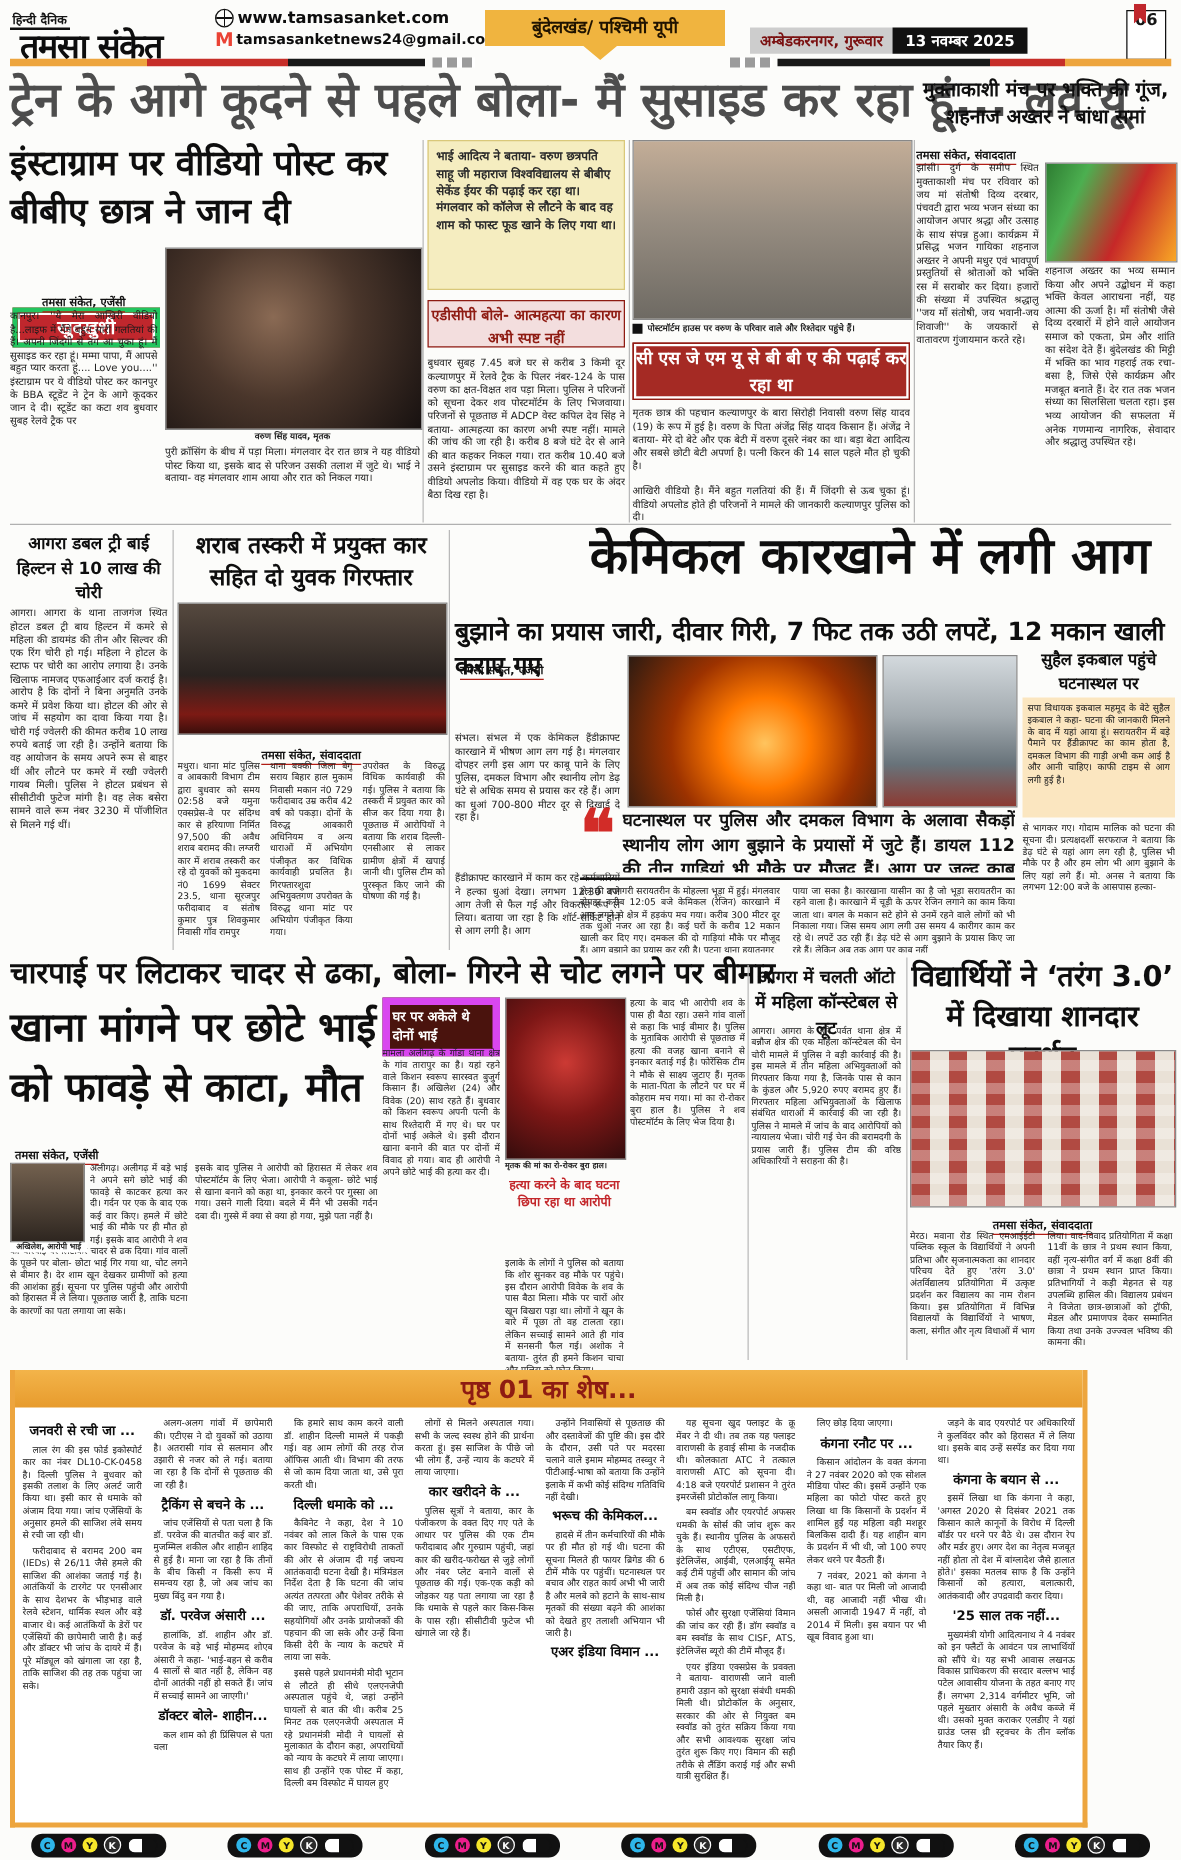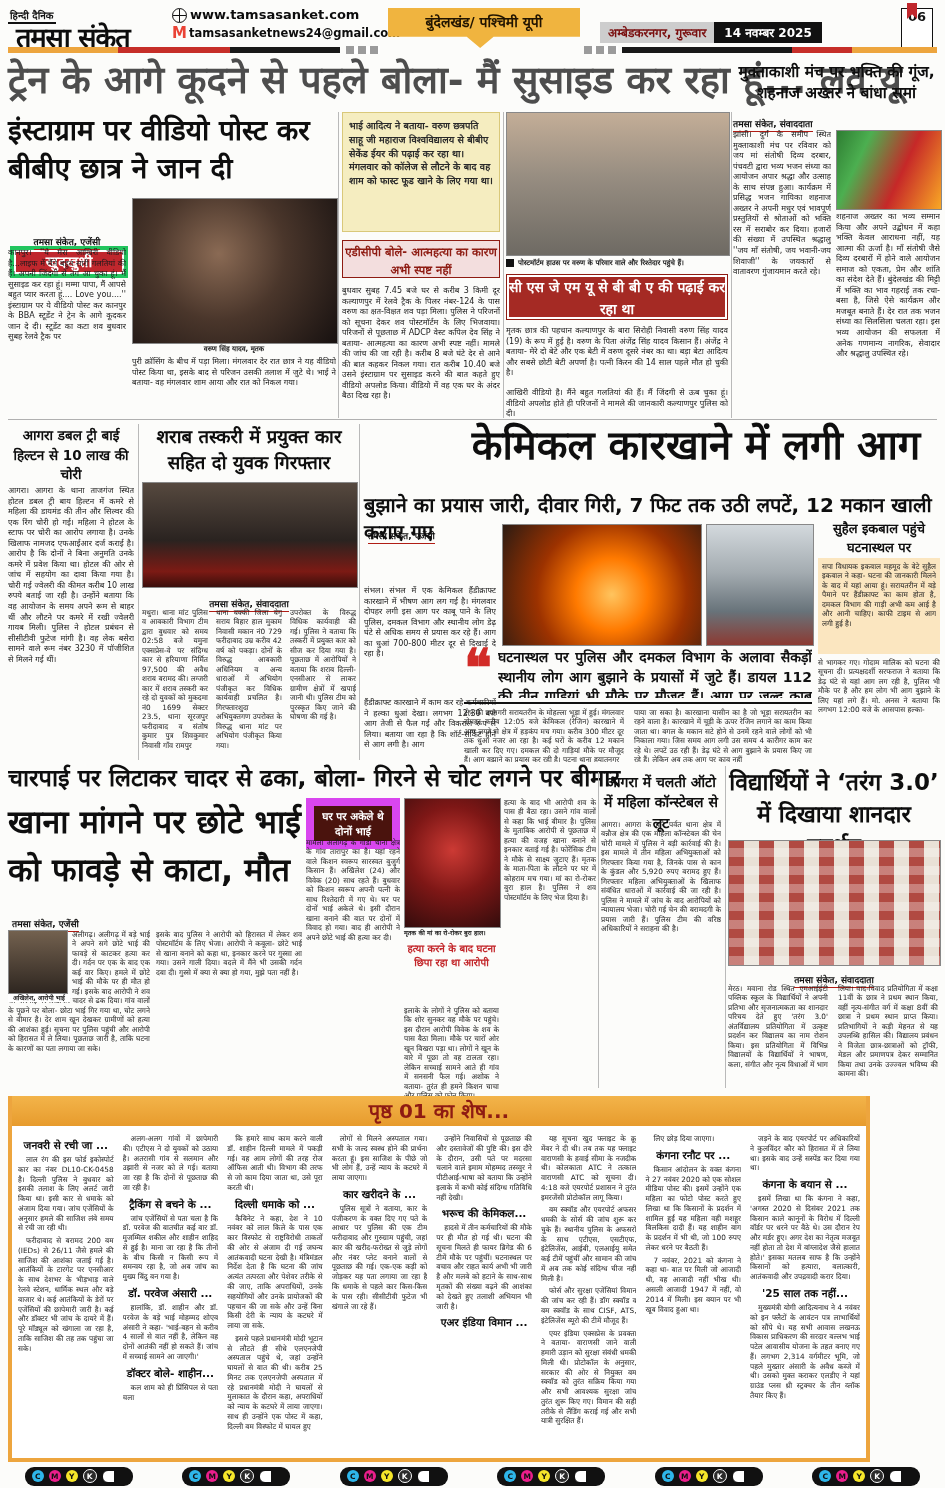--- a/index.html
+++ b/index.html
@@ -70,21 +70,21 @@
   </div>
   <div class="b" style="left:172px;top:7px;width:210px;">
     <div style="font-size:13px;font-weight:bold;color:#0d0d0d;"><span class="globe"></span><span>www.tamsasanket.com</span></div>
     <div style="font-size:11.5px;font-weight:bold;color:#0d0d0d;margin-top:1px;"><span class="gmail">M</span><span>tamsasanketnews24@gmail.com</span></div>
   </div>
   <div class="b ribbon" style="left:388px;top:8px;width:192px;height:40px;">
     <div style="font-size:14px;font-weight:bold;color:#201300;text-align:center;line-height:28px;">बुंदेलखंड/ पश्चिमी यूपी</div>
   </div>
   <div class="b" style="left:600px;top:22px;display:flex;">
     <div style="background:#cdcdcd;color:#7a1010;font-weight:bold;font-size:12px;padding:2px 8px;">अम्बेडकरनगर, गुरूवार</div>
-    <div style="background:#111;color:#fff;font-weight:bold;font-size:12px;padding:2px 10px;">14 नवम्बर 2025</div>
+    <div style="background:#111;color:#fff;font-weight:bold;font-size:12px;padding:2px 10px;">13 नवम्बर 2025</div>
   </div>
   <div class="b pageicon" style="left:901px;top:8px;width:30px;height:38px;">
     <div style="font-size:13px;font-weight:bold;">06</div>
   </div>
   <div class="b" style="left:8px;top:47px;width:332px;height:6px;background:linear-gradient(to right,#eda53e 0 33%,#c62e28 33% 67%,#181818 67% 100%);"></div>
   <div class="b" style="left:346px;top:46px;width:34px;height:8px;background:repeating-linear-gradient(to right,#9b9b9b 0 8px,#fff 8px 12px);"></div>
   <div class="b" style="left:584px;top:46px;width:34px;height:8px;background:repeating-linear-gradient(to right,#9b9b9b 0 8px,#fff 8px 12px);"></div>
   <div class="b" style="left:622px;top:47px;width:315px;height:6px;background:linear-gradient(to right,#181818 0 54%,#c62e28 54% 73%,#eda53e 73% 100%);"></div>
 
   <div class="b hd" style="left:8px;top:58px;width:722px;font-size:38px;line-height:1.2;color:#4d4d4d;white-space:nowrap;">ट्रेन के आगे कूदने से पहले बोला- मैं सुसाइड कर रहा हूं... लव यू</div>
@@ -164,21 +164,21 @@
   <div class="b hd" style="left:8px;top:764px;width:616px;font-size:23.5px;line-height:1.25;white-space:nowrap;overflow:hidden;">चारपाई पर लिटाकर चादर से ढका, बोला- गिरने से चोट लगने पर बीमार है</div>
   <div class="b hd" style="left:8px;top:798px;width:296px;font-size:32px;line-height:1.5;">खाना मांगने पर छोटे भाई को फावड़े से काटा, मौत</div>
   <div class="b" style="left:12px;top:912px;"><span class="byline">तमसा संकेत, एजेंसी</span></div>
   <div class="b t7" style="left:8px;top:930px;width:142px;height:158px;">
     <span class="photo p8" style="position:relative;float:left;width:58px;height:62px;margin:0 4px 2px 0;display:block;"></span>
     <span>अलीगढ़। अलीगढ़ में बड़े भाई ने अपने सगे छोटे भाई की फावड़े से काटकर हत्या कर दी। गर्दन पर एक के बाद एक कई वार किए। हमले में छोटे भाई की मौके पर ही मौत हो गई। इसके बाद आरोपी ने शव को चारपाई पर लिटाकर चादर से ढक दिया। गांव वालों के पूछने पर बोला- छोटा भाई गिर गया था, चोट लगने से बीमार है। देर शाम खून देखकर ग्रामीणों को हत्या की आशंका हुई। सूचना पर पुलिस पहुंची और आरोपी को हिरासत में ले लिया। पूछताछ जारी है, ताकि घटना के कारणों का पता लगाया जा सके।</span>
   </div>
   <div class="b cap" style="left:8px;top:994px;width:62px;text-align:center;font-size:6.3px;background:#fff;">अखिलेश, आरोपी भाई</div>
   <div class="b t7" style="left:156px;top:930px;width:146px;height:158px;">इसके बाद पुलिस ने आरोपी को हिरासत में लेकर शव पोस्टमॉर्टम के लिए भेजा। आरोपी ने कबूला- छोटे भाई से खाना बनाने को कहा था, इनकार करने पर गुस्सा आ गया। उसने गाली दिया। बदले में मैंने भी उसकी गर्दन दबा दी। गुस्से में क्या से क्या हो गया, मुझे पता नहीं है।</div>
 
-  <div class="b" style="left:306px;top:798px;width:94px;border:8px solid #d946ef;background:#4a130d;color:#fff;font-weight:bold;text-align:center;font-size:10.5px;line-height:1.4;padding:3px 2px;box-sizing:border-box;">घर पर अकेले थे दोनों भाई</div>
+  <div class="b" style="left:306px;top:798px;width:94px;border:6px solid #d946ef;background:#4a130d;color:#fff;font-weight:bold;font-size:10.5px;line-height:1.4;padding:3px 2px;box-sizing:border-box;">घर पर अकेले थे दोनों भाई</div>
   <div class="b t7" style="left:306px;top:838px;width:94px;height:250px;">मामला अलीगढ़ के गोंडा थाना क्षेत्र के गांव तारापुर का है। यहां रहने वाले किशन स्वरूप सारस्वत बुजुर्ग किसान हैं। अखिलेश (24) और विवेक (20) साथ रहते हैं। बुधवार को किशन स्वरूप अपनी पत्नी के साथ रिश्तेदारी में गए थे। घर पर दोनों भाई अकेले थे। इसी दौरान खाना बनाने की बात पर दोनों में विवाद हो गया। बाद ही आरोपी ने अपने छोटे भाई की हत्या कर दी।</div>
 
   <div class="photo p7" style="left:404px;top:798px;width:95px;height:128px;"></div>
   <div class="b cap" style="left:404px;top:929px;width:95px;font-size:6.3px;">मृतक की मां का रो-रोकर बुरा हाल।</div>
   <div class="b ctr" style="left:404px;top:942px;width:95px;font-size:10px;font-weight:bold;color:#c3272b;line-height:1.4;">हत्या करने के बाद घटना छिपा रहा था आरोपी</div>
   <div class="b t7" style="left:404px;top:986px;width:95px;height:102px;margin-top:20px;">इलाके के लोगों ने पुलिस को बताया कि शोर सुनकर वह मौके पर पहुंचे। इस दौरान आरोपी विवेक के शव के पास बैठा मिला। मौके पर चारों ओर खून बिखरा पड़ा था। लोगों ने खून के बारे में पूछा तो वह टालता रहा। लेकिन सच्चाई सामने आते ही गांव में सनसनी फैल गई। अशोक ने बताया- तुरंत ही हमने किशन चाचा और पुलिस को फोन किया।</div>
   <div class="b t7" style="left:504px;top:798px;width:92px;height:290px;">हत्या के बाद भी आरोपी शव के पास ही बैठा रहा। उसने गांव वालों से कहा कि भाई बीमार है। पुलिस के मुताबिक आरोपी से पूछताछ में हत्या की वजह खाना बनाने से इनकार बताई गई है। फोरेंसिक टीम ने मौके से साक्ष्य जुटाए हैं। मृतक के माता-पिता के लौटने पर घर में कोहराम मच गया। मां का रो-रोकर बुरा हाल है। पुलिस ने शव पोस्टमॉर्टम के लिए भेज दिया है।</div>
 
   <div class="b hd ctr" style="left:601px;top:772px;width:120px;font-size:14px;line-height:1.45;">आगरा में चलती ऑटो में महिला कॉन्स्टेबल से लूट</div>
   <div class="b t7" style="left:601px;top:820px;width:120px;height:268px;">आगरा। आगरा के हरि पर्वत थाना क्षेत्र में बन्नौज क्षेत्र की एक महिला कॉन्स्टेबल की चेन चोरी मामले में पुलिस ने बड़ी कार्रवाई की है। इस मामले में तीन महिला अभियुक्ताओं को गिरफ्तार किया गया है, जिनके पास से कान के कुंडल और 5,920 रुपए बरामद हुए हैं। गिरफ्तार महिला अभियुक्ताओं के खिलाफ संबंधित धाराओं में कार्रवाई की जा रही है। पुलिस ने मामले में जांच के बाद आरोपियों को न्यायालय भेजा। चोरी गई चेन की बरामदगी के प्रयास जारी हैं। पुलिस टीम की वरिष्ठ अधिकारियों ने सराहना की है।</div>

